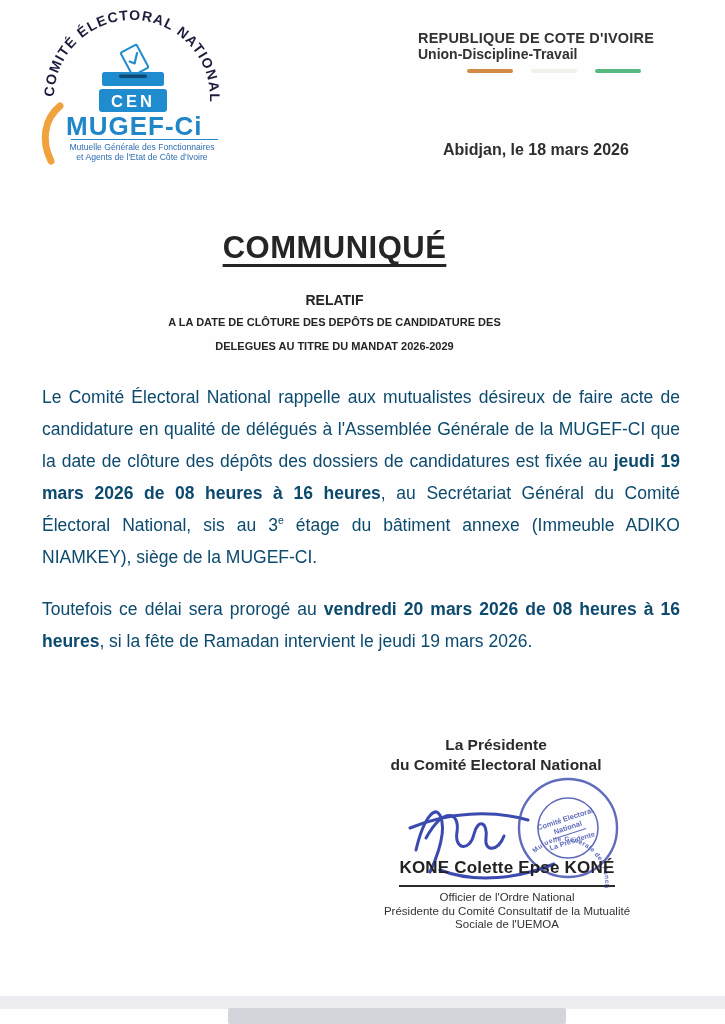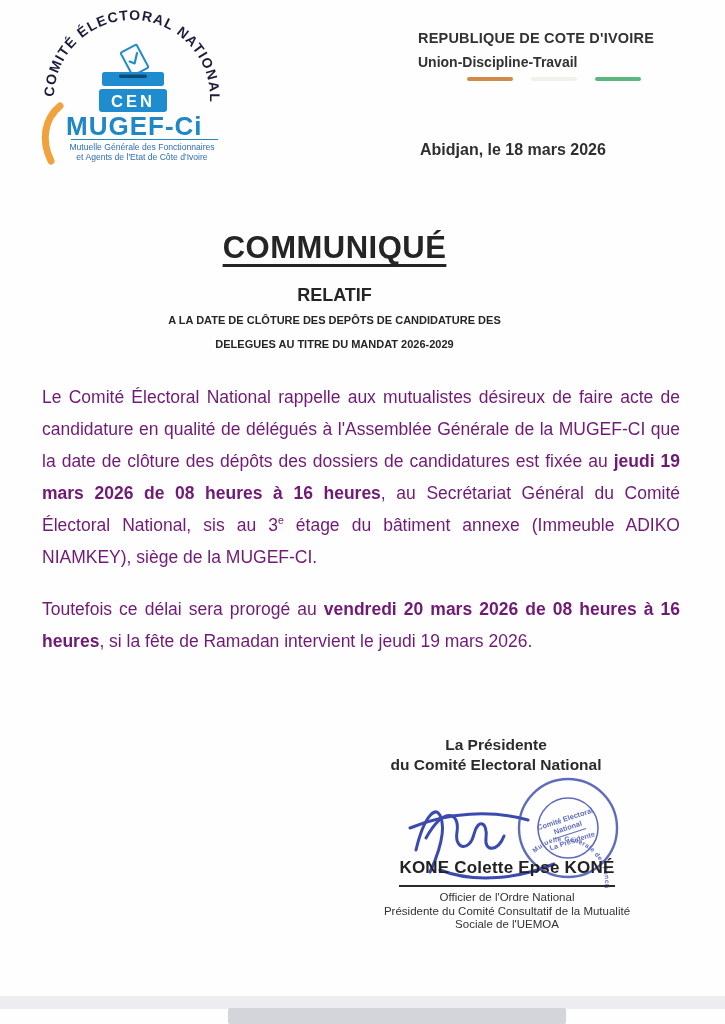--- a/index.html
+++ b/index.html
@@ -6,38 +6,38 @@
   .page {
     position:relative; width:725px; height:1024px; margin:0 auto;
     background:#fefefe; overflow:hidden;
     font-family:"Liberation Sans", sans-serif; color:#2e2e2e;
   }
   
   .logo { position:absolute; left:26px; top:10px; width:222px; height:160px; }
   
   .gov { position:absolute; left:418px; top:30px; width:272px; text-align:left; }
   .gov-country { font-size:14.5px; font-weight:bold; letter-spacing:.2px; color:#323232; }
-  .gov-motto   { font-size:14px;   font-weight:bold; margin-top:8px; color:#323232; }
+  .gov-motto   { font-size:14px;   font-weight:bold; margin-top:0; color:#323232; }
   .flag-row { margin-top:7px; display:flex; justify-content:center; gap:18px; }
   .flag-seg { width:46px; height:3.5px; border-radius:2px; }
   .flag-orange { background:#d28a46; }
   .flag-white  { background:#f1f1ec; }
   .flag-green  { background:#58b87f; }
-  .place-date { position:absolute; left:420px; top:141px; font-size:16px; font-weight:bold; color:#2f2f2f; }
+  .place-date { position:absolute; left:443px; top:141px; font-size:16px; font-weight:bold; color:#2f2f2f; }
   
   .title-block { position:absolute; left:0; top:230px; width:669px; text-align:center; color:#252525; }
   .doc-title {
     display:inline-block; font-size:31px; font-weight:bold; letter-spacing:.5px;
     text-decoration:underline; text-decoration-thickness:2.5px; text-underline-offset:6px;
   }
-  .doc-relatif { margin-top:19px; font-size:18px; font-weight:bold; }
+  .doc-relatif { margin-top:26px; font-size:14px; font-weight:bold; }
   .doc-subject { margin-top:4px; font-size:11px; font-weight:bold; line-height:20px; }
   
   .content { position:absolute; left:42px; top:381px; width:638px; text-align:justify;
-             font-size:17.5px; line-height:32px; color:#701a75; }
+             font-size:17.5px; line-height:32px; color:#0c4a6e; }
   .content p { margin:0 0 20px 0; }
   .content .b { font-weight:bold; }
   .content sup { font-size:.6em; line-height:0; }
   
   .sig-role { position:absolute; left:362px; top:735px; width:268px; text-align:center;
               font-size:15.5px; font-weight:bold; line-height:20px; color:#2b2b2b; }
   .signature-svg { position:absolute; left:388px; top:772px; }
   .stamp-svg { position:absolute; left:498px; top:770px; }
   .sig-name-block { position:absolute; left:368px; top:858px; width:278px; text-align:center; }
   .sig-name { display:inline-block; font-size:17px; font-weight:bold; color:#222;

